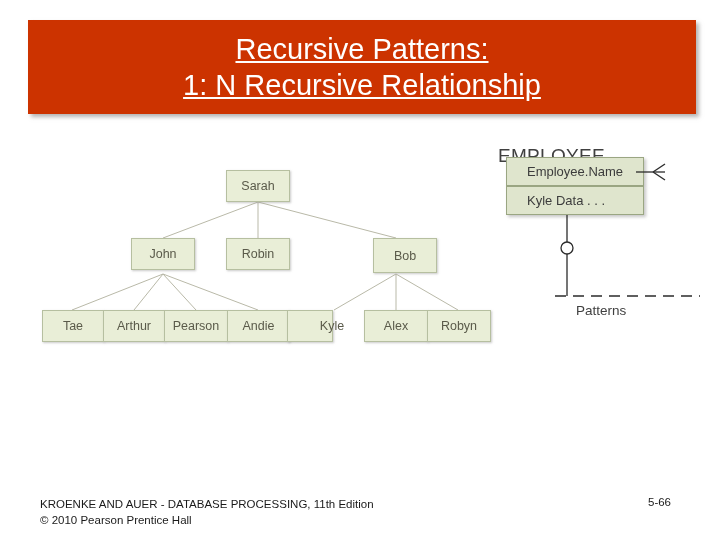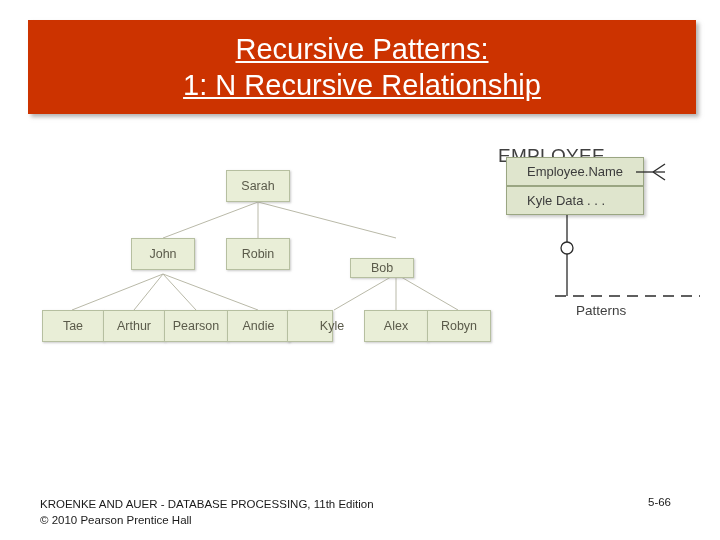--- a/index.html
+++ b/index.html
@@ -162,21 +162,21 @@
       <line x1="360" y1="124" x2="298" y2="160"></line>
       <line x1="360" y1="124" x2="360" y2="160"></line>
       <line x1="360" y1="124" x2="422" y2="160"></line>
     </g>
   </svg>
 
   <div class="node" style="left:190px; top:20px; width:64px; height:32px;">Sarah</div>
 
   <div class="node" style="left:95px; top:88px; width:64px; height:32px;">John</div>
   <div class="node" style="left:190px; top:88px; width:64px; height:32px;">Robin</div>
-  <div class="node" style="left:314px; top:88px; width:64px; height:20px;margin-top:20px;">Bob</div>
+  <div class="node" style="left:337px; top:88px; width:64px; height:35px;">Bob</div>
 
   <div class="node" style="left:6px;   top:160px; width:62px; height:32px;">Tae</div>
   <div class="node" style="left:67px;  top:160px; width:62px; height:32px;">Arthur</div>
   <div class="node" style="left:128px; top:160px; width:64px; height:32px;">Pearson</div>
   <div class="node" style="left:191px; top:160px; width:63px; height:32px;">Andie</div>
   <div class="node" style="left:251px; top:160px; width:38px; height:32px;padding-left:44px;">Kyle</div>
   <div class="node" style="left:328px; top:160px; width:64px; height:32px;">Alex</div>
   <div class="node" style="left:391px; top:160px; width:64px; height:32px;">Robyn</div>
 </div>
 

